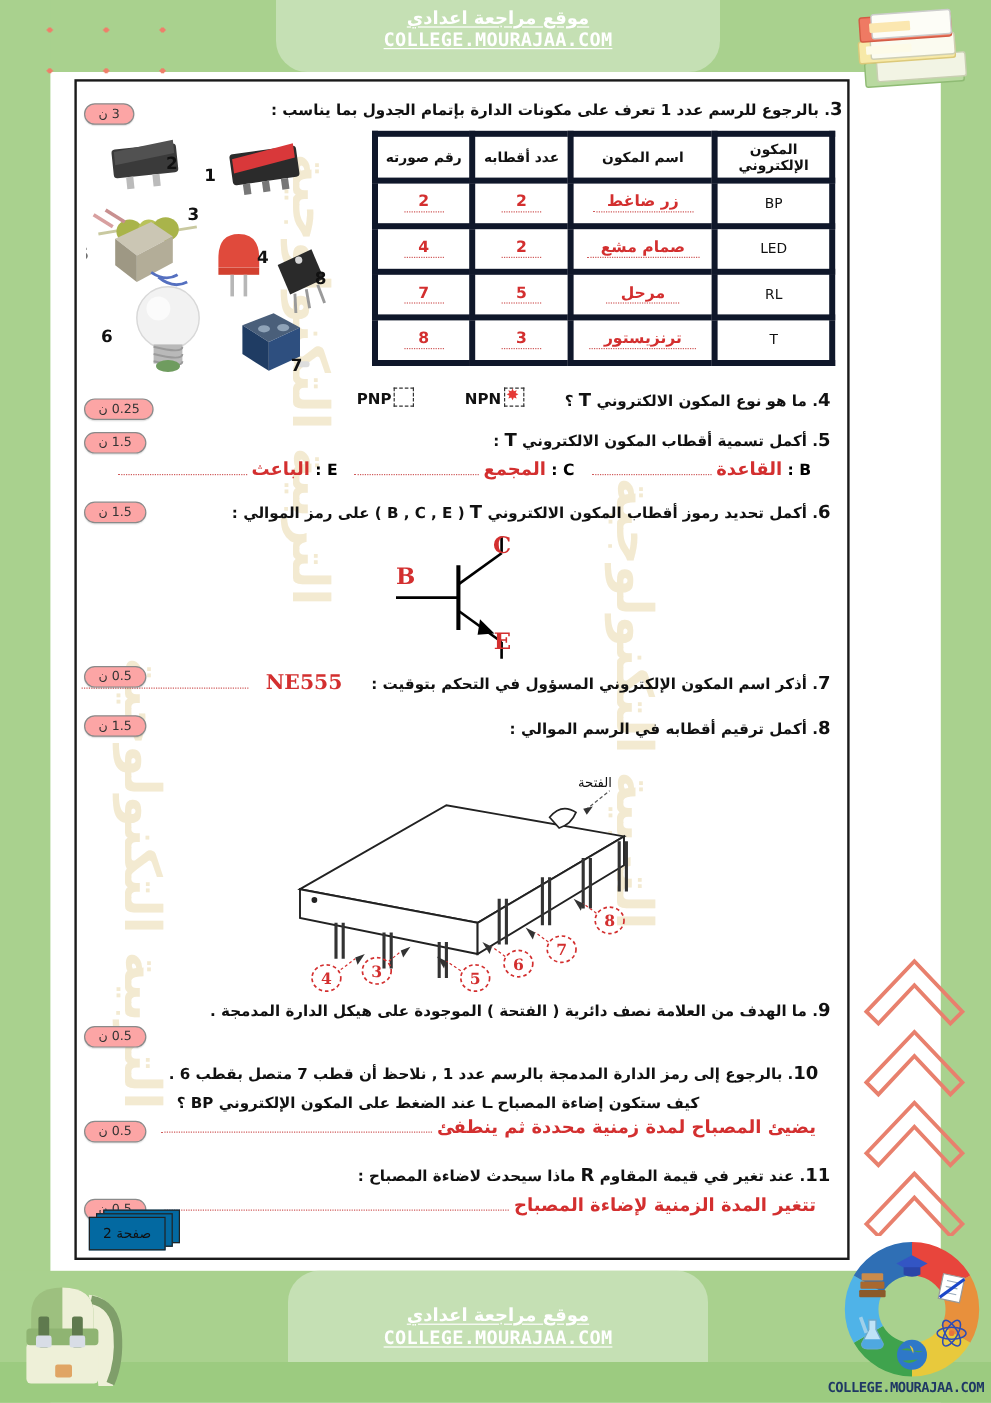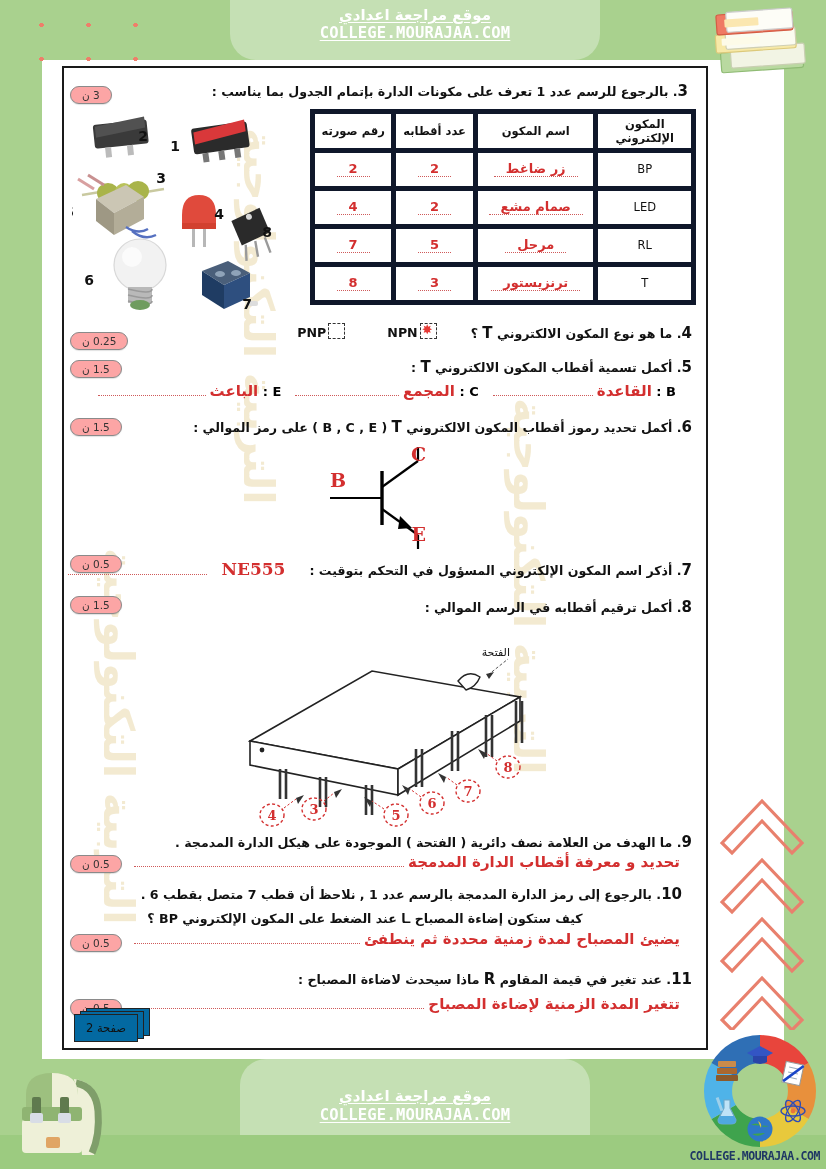--- a/index.html
+++ b/index.html
@@ -266,21 +266,21 @@
 <div class="paper">
 
   <div class="wm">
     <span style="left:170px;top:60px;">التربية التكنولوجية</span>
     <span style="left:440px;top:330px;">التربية التكنولوجية</span>
     <span style="left:30px;top:480px;">التربية التكنولوجية</span>
   </div>
 
   <div class="q" style="margin-top:12px;">
     <div class="badge" style="top:6px;">3 ن</div>
-    <div class="qtext" style="padding-right:18px;">
+    <div class="qtext" style="padding-right:4px;">
       <span class="qnum">3</span><span>. </span><span>بالرجوع للرسم عدد 1 تعرف على مكونات الدارة بإتمام الجدول بما يناسب :</span>
     </div>
 
     <div style="display:flex;flex-direction:row;align-items:flex-start;margin-top:6px;padding:0 10px 0 8px;">
 
       <table class="comp">
         <tbody>
             <tr>
           <th style="width:92px;">المكون الإلكتروني</th>
           <th style="width:112px;">اسم المكون</th>
@@ -546,24 +546,20 @@
       </svg>
     </div>
   </div>
 
   <div class="q" style="margin-top:4px;">
     <div class="qtext" style="padding-right:14px;">
       <span class="qnum">9</span>. <span>ما الهدف من العلامة نصف دائرية ( الفتحة ) الموجودة على هيكل الدارة المدمجة .</span>
     </div>
     <div style="position:relative;height:24px;">
       <div class="badge" style="top:2px;">0.5 ن</div>
-      <div style="display:flex;align-items:baseline;padding:0 26px 0 66px;">
-        <span class="ans">تحديد و معرفة أقطاب الدارة المدمجة</span>
-        <span class="dotline"></span>
-      </div>
     </div>
   </div>
 
   <div class="q" style="margin-top:6px;">
     <div class="qtext" style="padding-right:24px;margin-left:30px;">
       <span class="qnum">10</span>. <span>بالرجوع إلى رمز الدارة المدمجة بالرسم عدد 1 , نلاحظ أن قطب 7 متصل بقطب 6 .</span>
     </div>
     <div class="qtext" style="padding-right:40px;margin-top:4px;text-align:center;">كيف ستكون إضاءة المصباح ـا عند الضغط على المكون الإلكتروني BP ؟</div>
     <div style="position:relative;height:26px;margin-top:2px;">
       <div class="badge" style="top:4px;">0.5 ن</div>

